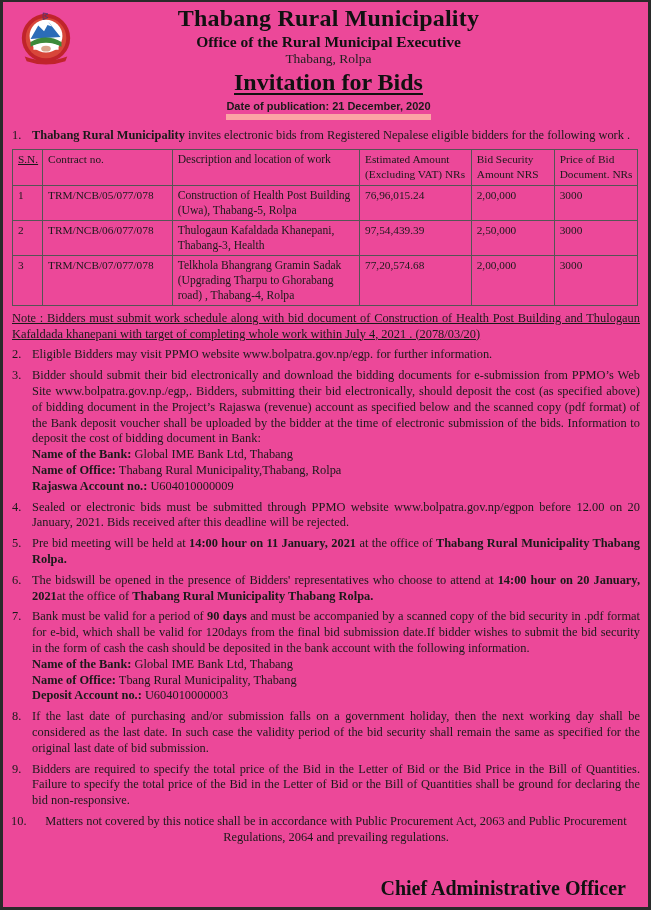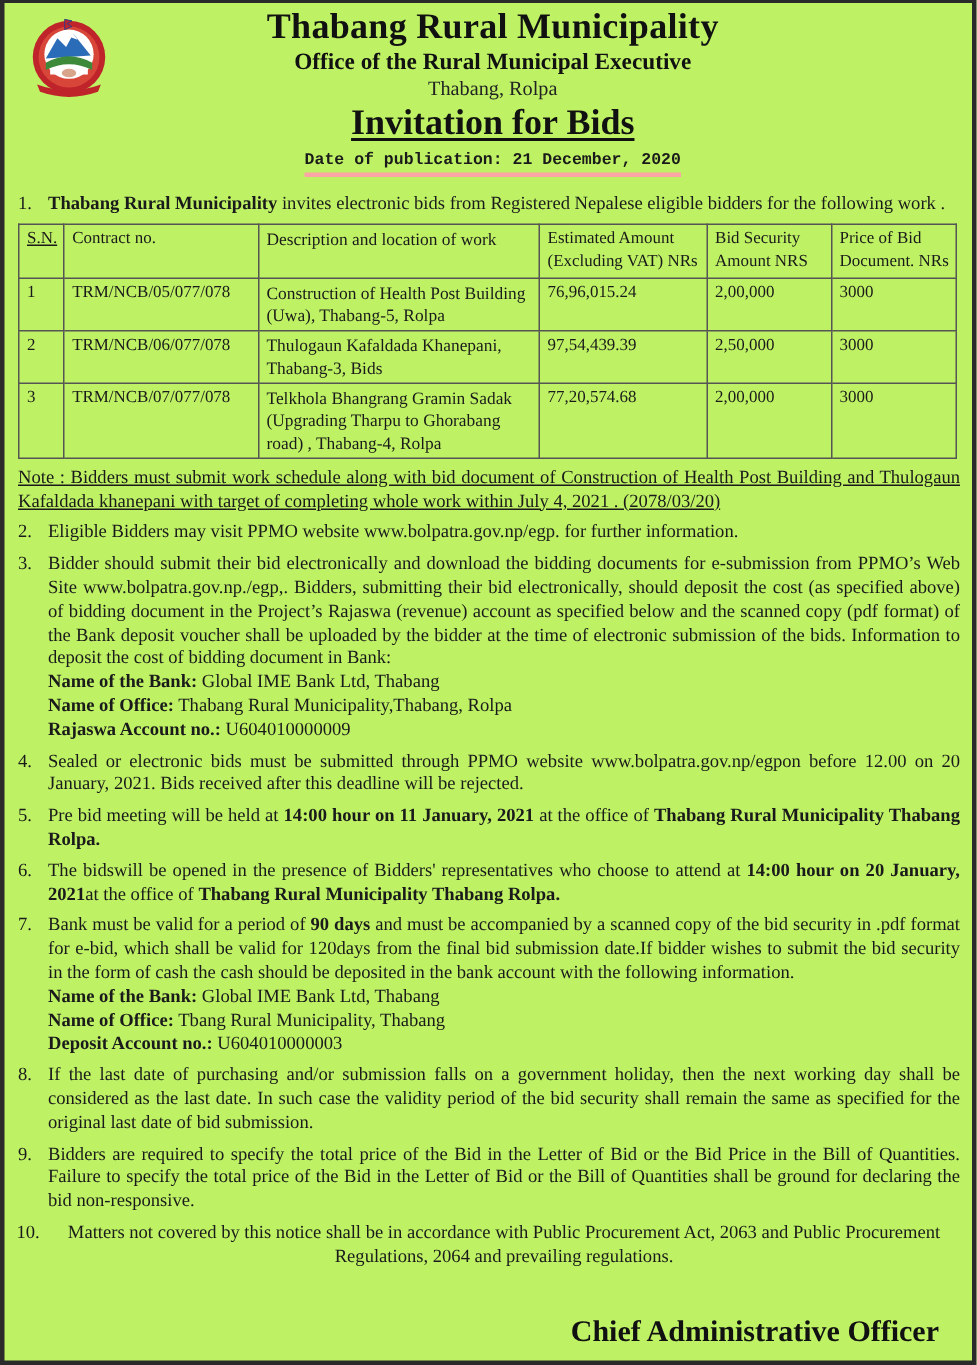--- a/index.html
+++ b/index.html
@@ -1,28 +1,28 @@
 <!DOCTYPE html>
 <html><head>
 <meta charset="utf-8">
 <style>
   * { box-sizing: border-box; margin: 0; padding: 0; }
   html, body { width: 651px; height: 910px; background: #ffffff; overflow: hidden; }
   body { font-family: "Liberation Serif", "DejaVu Serif", serif; color: #1a1a1a; }
   .page {
     position: absolute; left: 0; top: 0; width: 651px; height: 910px;
-    border: 3px solid #2a2a2a; border-top-width: 2px; background: #bef264;
+    border: 3px solid #2a2a2a; border-top-width: 2px; background: #ec4899;
   }
   .emblem { position: absolute; left: 14px; top: 8px; width: 58px; height: 58px; }
   .header { position: absolute; left: 0; top: 2px; width: 651px; text-align: center; }
   .h-title { font-weight: bold; font-size: 24px; line-height: 28px; letter-spacing: 0.2px; color: #111; }
   .h-office { font-weight: bold; font-size: 15.5px; line-height: 19px; color: #111; }
   .h-place { font-size: 13.5px; line-height: 16px; color: #222; }
   .h-invite { font-weight: bold; font-size: 24px; line-height: 28px; text-decoration: underline; text-underline-offset: 3px; color: #111; margin-top: 1px; }
-  .h-date { font-family: Liberation Mono, monospace; font-weight: bold; font-size: 11px; line-height: 13px; margin-top: 3px; display: inline-block; border-bottom: 3px solid #fca5a5; padding-bottom: 1px; }
+  .h-date { font-family: Liberation Sans, sans-serif; font-weight: bold; font-size: 11px; line-height: 13px; margin-top: 3px; display: inline-block; border-bottom: 6px solid #fca5a5; padding-bottom: 1px; }
 
   .content { position: absolute; left: 9px; top: 126px; width: 628px; font-size: 12.4px; line-height: 15.8px; text-align: justify; }
   .item { position: relative; padding-left: 20px; margin-bottom: 5px; }
   .item .num { position: absolute; left: 0; top: 0; }
   .item.ten .num { left: -1px; }
   b { font-weight: bold; }
   .note { margin: 5px 0 5px 0; text-decoration: underline; }
 
   table.works { width: 626px; border-collapse: collapse; margin: 4px 0 0 0; font-size: 11.3px; line-height: 15px; text-align: left; }
   table.works td, table.works th { border: 1px solid #555; padding: 2px 4px 2px 5px; vertical-align: top; font-weight: normal; }
@@ -87,21 +87,21 @@
           <td>1</td>
           <td>TRM/NCB/05/077/078</td>
           <td class="desc-cell">Construction of Health Post Building (Uwa), Thabang-5, Rolpa</td>
           <td>76,96,015.24</td>
           <td>2,00,000</td>
           <td>3000</td>
         </tr>
         <tr>
           <td>2</td>
           <td>TRM/NCB/06/077/078</td>
-          <td class="desc-cell">Thulogaun Kafaldada Khanepani, Thabang-3, Bids</td>
+          <td class="desc-cell">Thulogaun Kafaldada Khanepani, Thabang-3, Health</td>
           <td>97,54,439.39</td>
           <td>2,50,000</td>
           <td>3000</td>
         </tr>
         <tr>
           <td>3</td>
           <td>TRM/NCB/07/077/078</td>
           <td class="desc-cell">Telkhola Bhangrang Gramin Sadak (Upgrading Tharpu to Ghorabang road) , Thabang-4, Rolpa</td>
           <td>77,20,574.68</td>
           <td>2,00,000</td>

